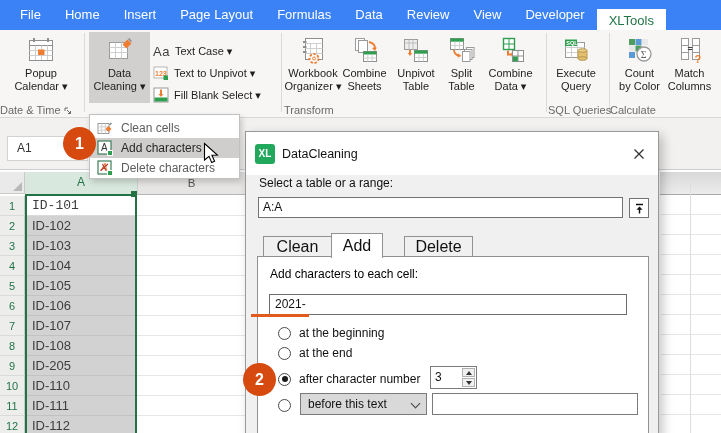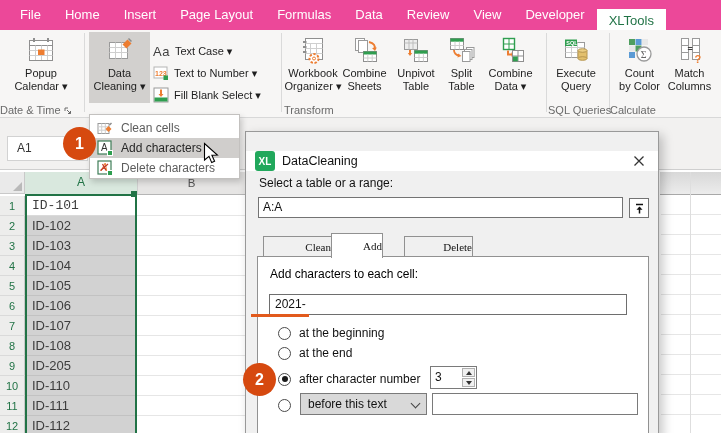--- a/index.html
+++ b/index.html
@@ -1,21 +1,21 @@
 <!DOCTYPE html>
 <html><head>
 <meta charset="utf-8">
 <style>
   * { margin:0; padding:0; box-sizing:border-box; }
   html,body { width:721px; height:433px; }
   body { font-family:"Liberation Sans", sans-serif; background:#fff; }
   .screen { position:relative; width:721px; height:433px; overflow:hidden; background:#fff; }
 
   
-  .tabbar { position:absolute; left:0; top:0; width:721px; height:30px; background:#ec4899;
+  .tabbar { position:absolute; left:0; top:0; width:721px; height:30px; background:#3b82f6;
             display:flex; align-items:stretch; padding-left:8px; }
   .rtab { color:#fff; font-size:13px; line-height:30px; padding:0 12px; white-space:nowrap; }
   .rtab.active { background:#fff; color:#217346; margin-top:9px; line-height:24px; }
 
   
   .ribbon { position:absolute; left:0; top:30px; width:721px; height:88px; background:#f7f6f5;
             border-bottom:1px solid #d8d8d8; }
   .vsep { position:absolute; top:3px; height:79px; width:1px; background:#dadada; }
   .bigbtn { position:absolute; top:2px; height:71px; display:flex; flex-direction:column;
             align-items:center; font-size:11px; color:#1e1e1e; text-align:center; cursor:default; }
@@ -66,32 +66,32 @@
   
   .menu { position:absolute; left:89px; top:114px; width:151px; height:65px; background:#fff;
           border:1px solid #c3c1bf; box-shadow:2px 3px 6px rgba(0,0,0,.18); padding-top:3px; z-index:5; }
   .mitem { height:20px; display:flex; align-items:center; gap:8px; padding-left:7px;
            font-size:12px; color:#5c5c5c; cursor:default; }
   .mitem.hl { background:#d0cecc; color:#262626; }
 
   
   .dialog { position:absolute; left:245px; top:131px; width:414px; height:306px; background:#f0f0f0;
             border:1px solid #999; box-shadow:4px 4px 10px rgba(0,0,0,.22); z-index:4; }
-  .dtitle { height:20px; background:#fff; display:flex; align-items:center; padding:0 9px; gap:7px;margin-top:19px; }
+  .dtitle { height:43px; background:#fff; display:flex; align-items:center; padding:0 9px; gap:7px; }
   .dlogo { width:20px; height:20px; border-radius:3px; background:#21a85c; color:#fff; font-size:10px;
            font-weight:bold; display:flex; align-items:center; justify-content:center; }
   .dname { font-size:12.5px; color:#111; }
   .dclose { margin-left:auto; width:20px; height:20px; display:grid; place-items:center; cursor:default; }
   .rlabel { position:absolute; left:13px; top:44px; font-size:12px; color:#111; }
   .rinput { position:absolute; left:12px; top:65px; width:365px; height:21px; background:#fff;
             border:1px solid #737373; font-size:12px; line-height:19px; padding:0 4px; color:#111; }
   .rbtn { position:absolute; left:383px; top:66px; width:20px; height:20px; background:#fff;
           border:1px solid #737373; display:grid; place-items:center; }
-  .dtab { position:absolute; top:104px; height:21px; font-size:11px; color:#111; text-align:right;
-          line-height:20px; background:#f0f0f0; border:1px solid #919191; cursor:default;font-family:Liberation Serif, serif; }
+  .dtab { position:absolute; top:104px; height:21px; font-size:16px; color:#111; text-align:center;
+          line-height:20px; background:#f0f0f0; border:1px solid #919191; cursor:default; }
   .dtab.active { top:101px; height:25px; background:#fff; border-bottom:none; z-index:2; line-height:24px; }
   .dpanel { position:absolute; left:11px; top:124px; width:392px; height:185px; background:#fff;
             border:1px solid #919191; z-index:1; }
   .plabel { position:absolute; left:12px; top:10px; font-size:12px; color:#000000; }
   .pinput { position:absolute; left:11px; top:37px; width:358px; height:21px; background:#fff;
             border:1px solid #6e6e6e; font-size:12px; line-height:19px; padding:0 5px; color:#111; }
   .opt { position:absolute; left:20px; display:flex; align-items:center; gap:8px; height:16px;
          font-size:12px; color:#111; }
   .radio { width:13px; height:13px; border:1px solid #4a4a4a; border-radius:50%; background:#fff;
            display:grid; place-items:center; flex:0 0 13px; }
@@ -171,21 +171,21 @@
     <div class="smallrow" style="top:11px">
       <span class="aa">Aa</span>
       <span>Text Case ▾</span>
     </div>
     <div class="smallrow" style="top:33px">
       <svg width="16" height="16" viewBox="0 0 16 16">
         <rect x="1" y="2" width="13" height="11" fill="#fff" stroke="#b5b5b5"></rect>
         <text x="2" y="10.5" font-size="7" font-weight="bold" fill="#ed7d31" font-family="Liberation Sans, sans-serif">123</text>
         <rect x="10.5" y="10.5" width="4.5" height="4.5" fill="#2f9e4f"></rect>
       </svg>
-      <span>Text to Number ▾</span>
+      <span>Text to Unpivot ▾</span>
     </div>
     <div class="smallrow" style="top:55px">
       <svg width="16" height="16" viewBox="0 0 16 16">
         <rect x="1" y="1" width="14" height="14" fill="#fff" stroke="#9a9a9a"></rect>
         <rect x="1.5" y="10.5" width="13" height="4" fill="#2f9e4f"></rect>
         <path d="M8 2.5 V8" stroke="#ed7d31" stroke-width="2"></path>
         <path d="M5.5 7 L8 10 L10.5 7 Z" fill="#ed7d31"></path>
       </svg>
       <span>Fill Blank Select ▾</span>
     </div>

